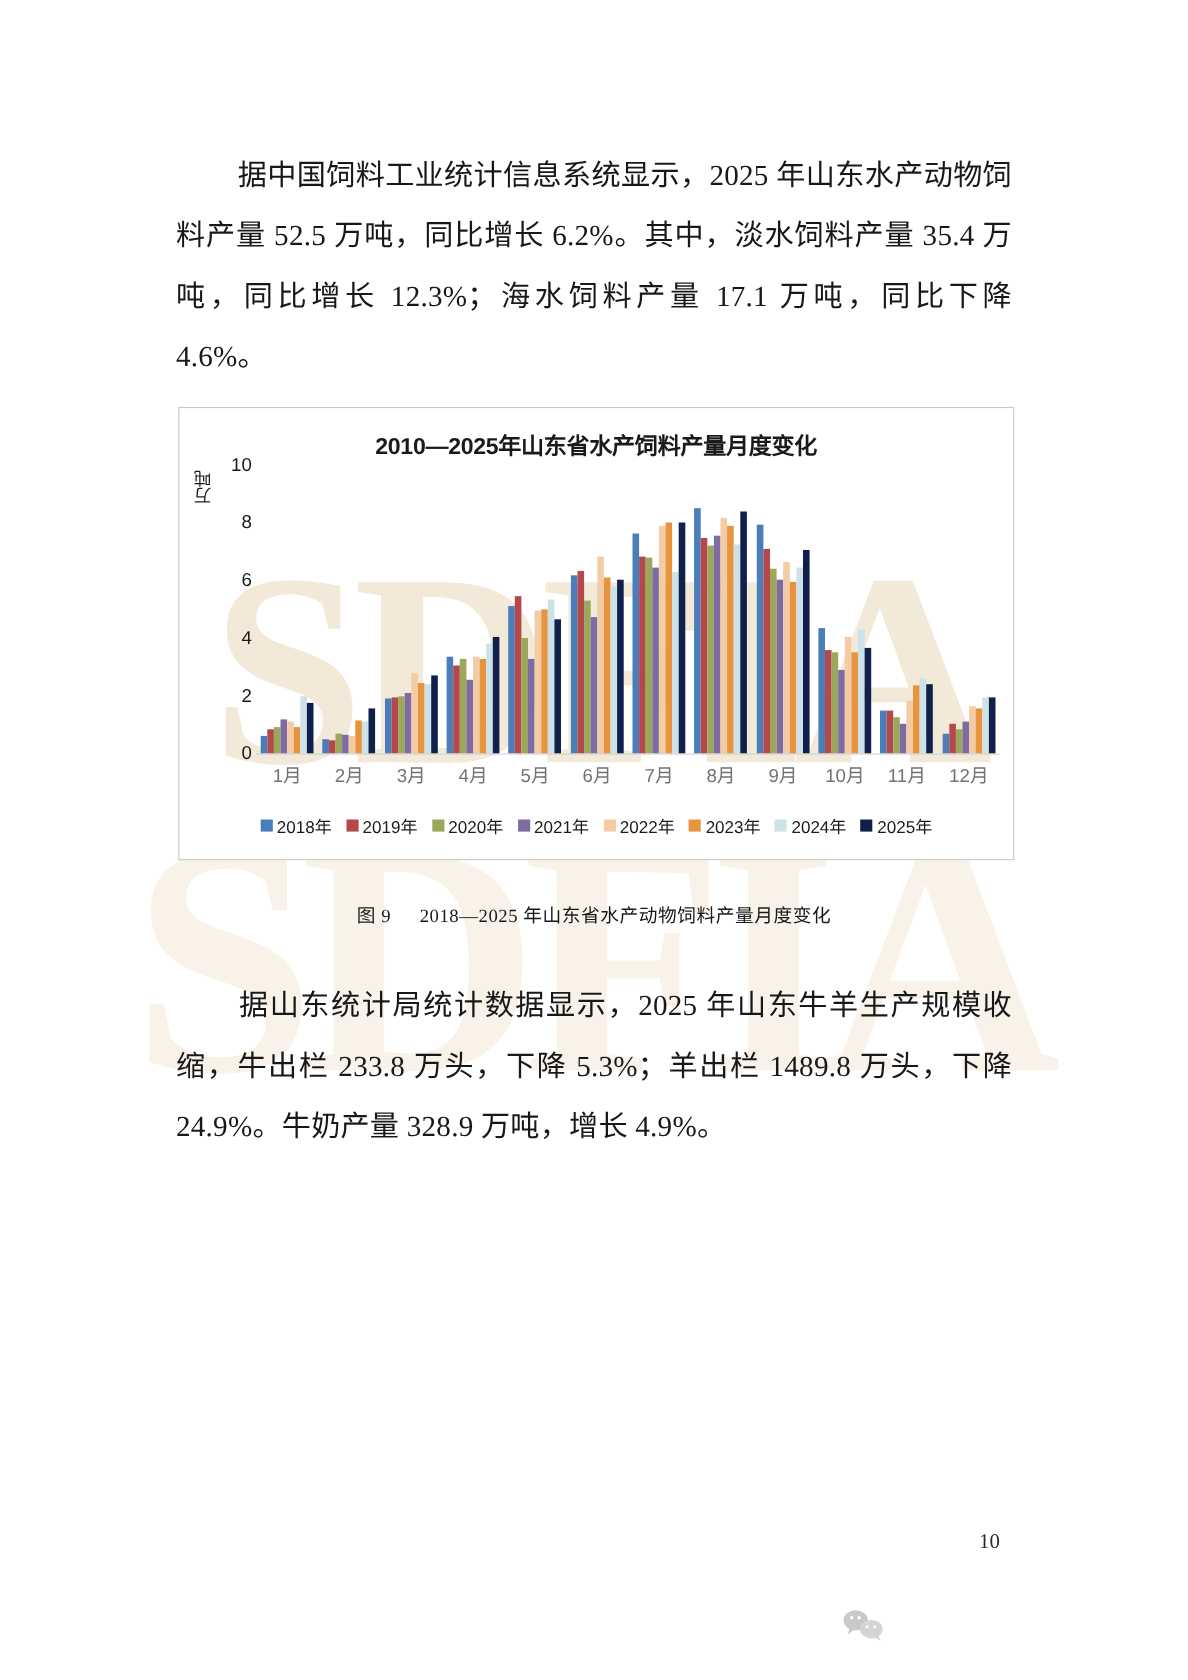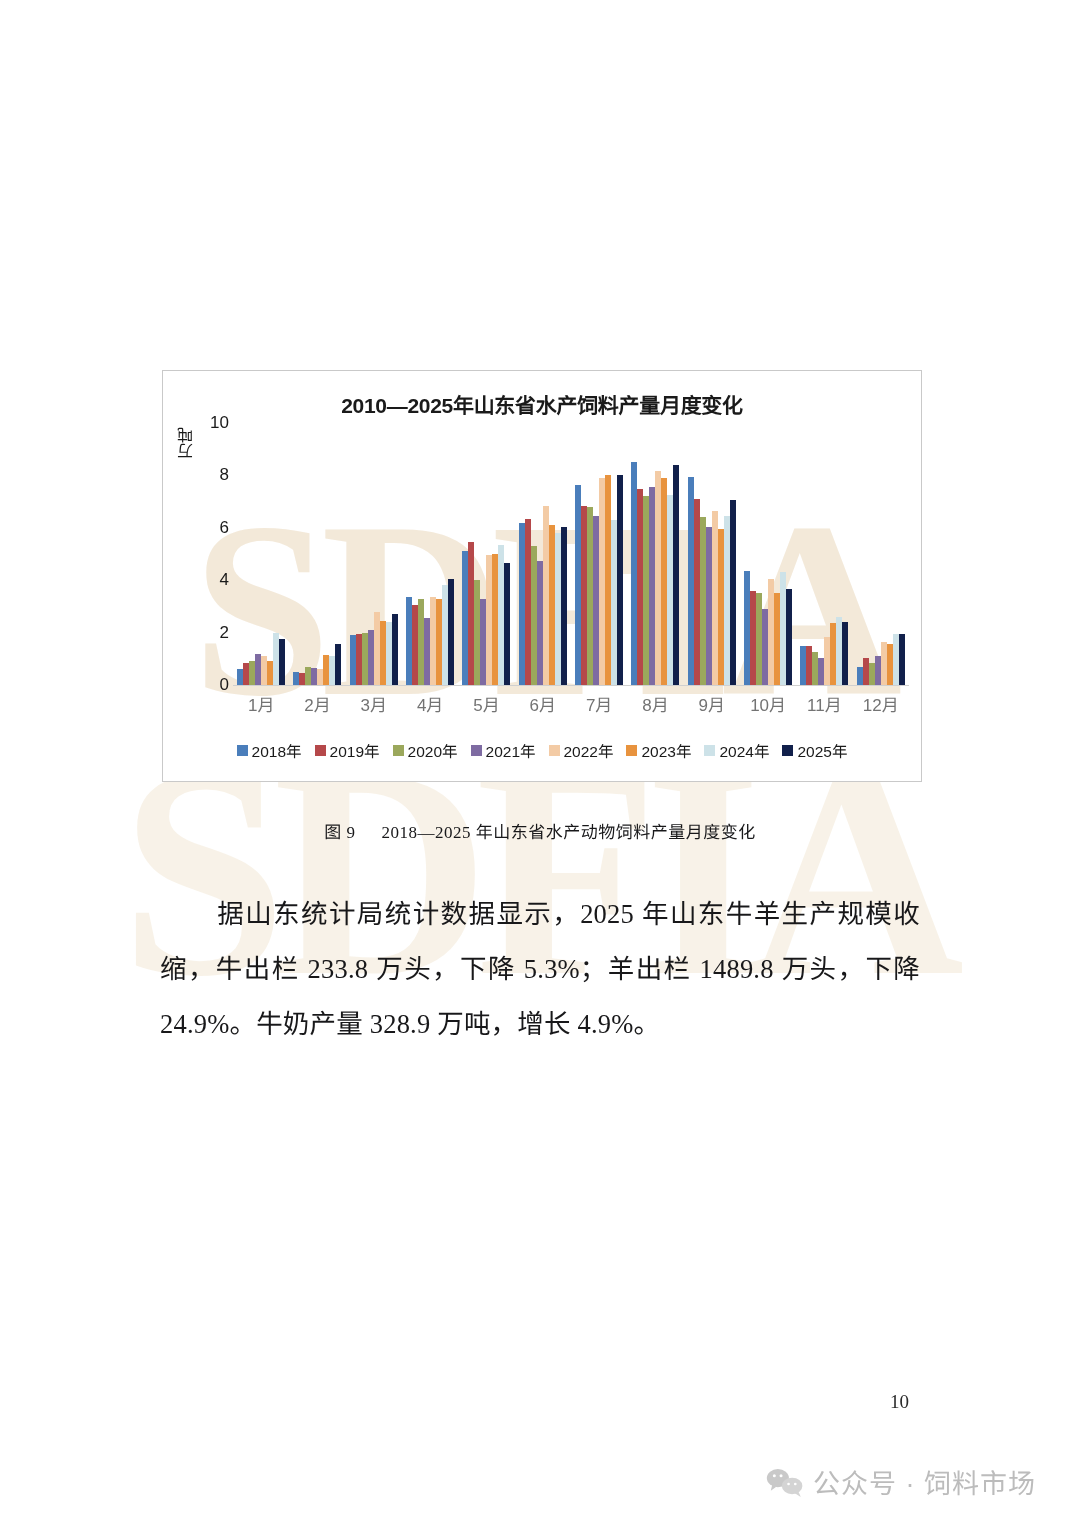--- a/index.html
+++ b/index.html
@@ -237,20 +237,21 @@
     white-space: nowrap;
   }
 </style>
 </head>
 <body>
 
 <div class="page">
 
   <div class="page-watermark">SDFIA</div>
 
+  <div class="para" style="top:132px;"><span class="ind"></span><span>据中国饲料工业统计信息系统显示，2025 年山东水产动物饲料产量 52.5 万吨，同比增长 6.2%。其中，淡水饲料产量 35.4 万吨，同比增长 12.3%；海水饲料产量 17.1 万吨，同比下降 4.6%。</span></div>
 
   <div class="chart-frame">
     <div class="watermark">SDFIA</div>
     <div class="chart-title">2010—2025年山东省水产饲料产量月度变化</div>
     <div class="ylabel">万吨</div>
     <div class="axis-y-labels">
         <span style="top: 262px;">0</span>
         <span style="top: 209.6px;">2</span>
         <span style="top: 157.2px;">4</span>
         <span style="top: 104.8px;">6</span>
@@ -445,16 +446,15 @@
         <ellipse cx="15" cy="14" rx="14" ry="11.5" fill="#c9c9c9"></ellipse>
         <polygon points="8,22 6,30 13,25" fill="#c9c9c9"></polygon>
         <circle cx="10.5" cy="11" r="1.9" fill="#ffffff"></circle>
         <circle cx="19" cy="11" r="1.9" fill="#ffffff"></circle>
         <ellipse cx="33" cy="24" rx="13" ry="10.5" fill="#d4d4d4"></ellipse>
         <polygon points="41,31 44,38 36,33" fill="#d4d4d4"></polygon>
         <circle cx="28.5" cy="21.5" r="1.7" fill="#ffffff"></circle>
         <circle cx="37" cy="21.5" r="1.7" fill="#ffffff"></circle>
       </svg>
     </span>
-    <span class="footer-text">公众号 · 饲料市场</span>
   </div>
 
 </div>
 
 </body></html>

